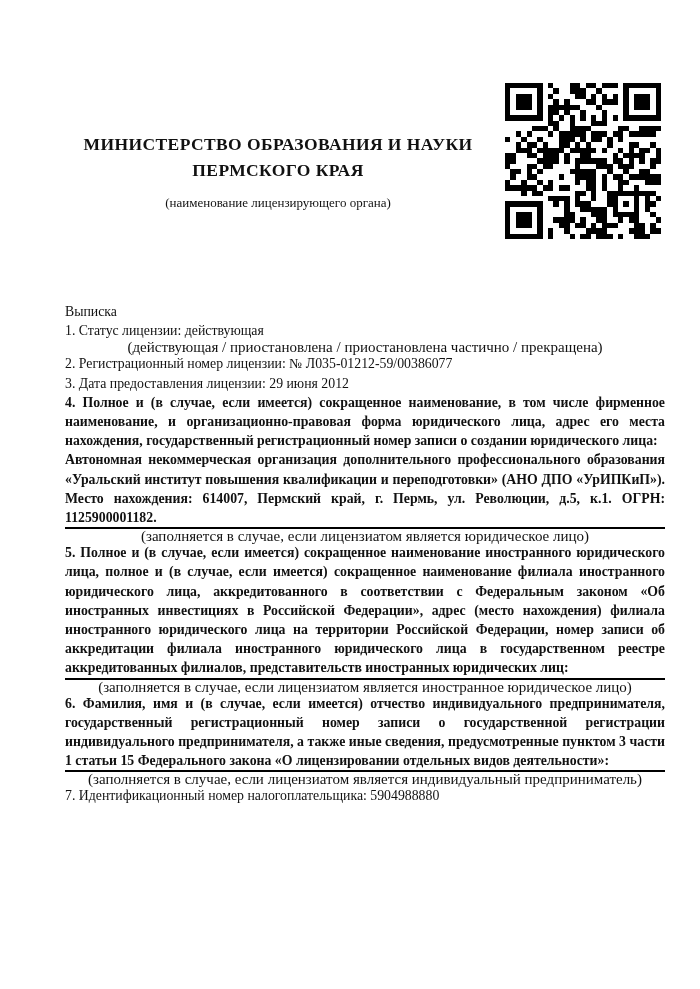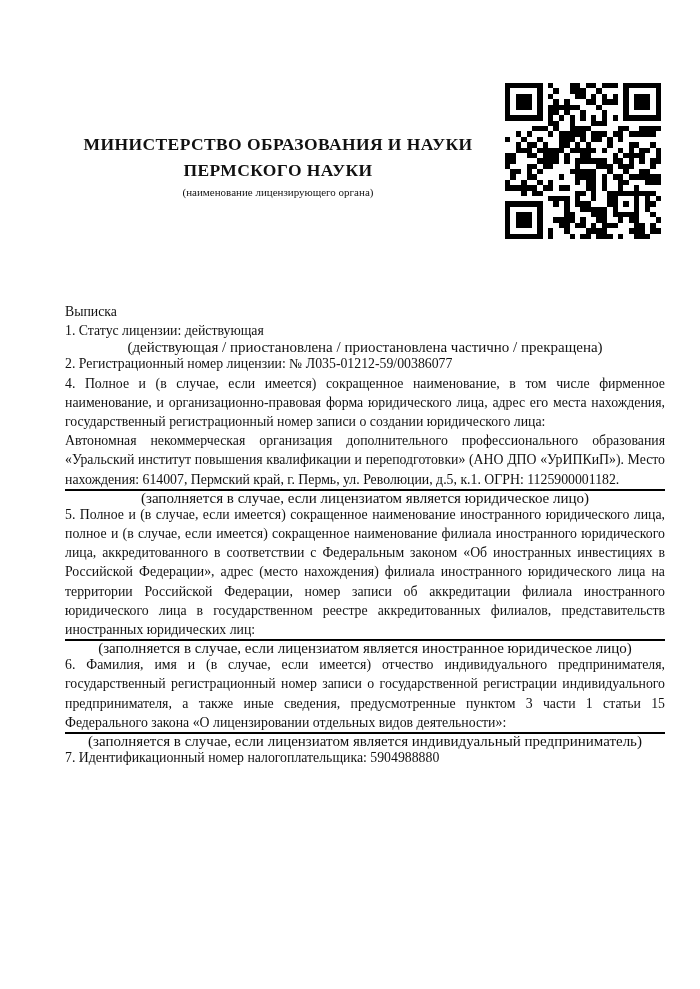--- a/index.html
+++ b/index.html
@@ -2,26 +2,26 @@
 <html><head>
 <meta charset="utf-8">
 <style>
   html,body{margin:0;padding:0;background:#fff;}
   .page{
     position:relative;width:700px;height:883px;background:#ffffff;
     font-family:"Liberation Serif", serif;color:#111111;overflow:hidden;
   }
   .issuer{position:absolute;left:58px;top:131px;width:440px;text-align:center;}
   .issuer-name{font-weight:bold;font-size:17.5px;line-height:26px;letter-spacing:.4px;white-space:nowrap;}
-  .issuer-caption{font-size:11px;line-height:13px;margin-top:3px;}
+  .issuer-caption{font-size:13px;line-height:13px;margin-top:13px;}
   .qr{position:absolute;left:505px;top:83px;width:156px;height:156px;}
   .content{position:absolute;left:65px;top:302px;width:600px;font-size:13.8px;line-height:19.2px;}
   .doc-heading{text-align:left;}
   .content p,.content div{margin:0;}
-  .just{text-align:justify;}
+  .just{text-align:justify;font-weight:bold;}
   .caption{font-size:15px;line-height:14px;text-align:center;}
   .rule{height:0;border-top:2px solid #000;}
   .gap-lg{margin-top:27px;}
   .gap-item{margin-top:16px;}
   .gap-item2{margin-top:17px;}
   .gap-sm{margin-top:11px;}
   .gap-p5{margin-top:12px;}
   .gap-p6{margin-top:14px;}
   .gap-p7{margin-top:17px;}
   .gap-cap{margin-top:2px;}
@@ -30,21 +30,21 @@
   .gap-cap1{margin-top:1px;}
   .page-number{position:absolute;left:0;top:924px;width:700px;text-align:center;font-size:13.8px;}
 </style>
 </head>
 <body>
 
 <div class="page">
 
   <div class="issuer">
     <div class="issuer-name">МИНИСТЕРСТВО ОБРАЗОВАНИЯ И НАУКИ</div>
-    <div class="issuer-name">ПЕРМСКОГО НАУКИ</div>
+    <div class="issuer-name">ПЕРМСКОГО КРАЯ</div>
     <div class="issuer-caption">(наименование лицензирующего органа)</div>
   </div>
 
   <svg id="qr" class="qr" viewBox="0 0 29 29" shape-rendering="crispEdges">
       <rect width="29" height="29" fill="#fff"></rect>
       <g fill="#000">
         <rect x="0" y="0" width="1" height="1"></rect>
         <rect x="1" y="0" width="1" height="1"></rect>
         <rect x="2" y="0" width="1" height="1"></rect>
         <rect x="3" y="0" width="1" height="1"></rect>
@@ -482,20 +482,21 @@
 
     <div class="doc-heading">
       <div>Выписка</div>
     </div>
 
     <p class="gap-lg">1. Статус лицензии: действующая</p>
     <div class="caption gap-cap1">(действующая / приостановлена / приостановлена частично / прекращена)</div>
 
     <p class="gap-item2">2. Регистрационный номер лицензии: № Л035-01212-59/00386077</p>
 
+    <p class="gap-item">3. Дата предоставления лицензии: 29 июня 2012</p>
 
     <div class="gap-sm">
       <div class="just">4. Полное и (в случае, если имеется) сокращенное наименование, в том числе фирменное наименование, и организационно-правовая форма юридического лица, адрес его места нахождения, государственный регистрационный номер записи о создании юридического лица:</div>
       <div class="just">Автономная некоммерческая организация дополнительного профессионального образования «Уральский институт повышения квалификации и переподготовки» (АНО ДПО «УрИПКиП»). Место нахождения: 614007, Пермский край, г. Пермь, ул. Революции, д.5, к.1. ОГРН: 1125900001182.</div>
     </div>
     <div class="rule gap-rule"></div>
     <div class="caption gap-cap">(заполняется в случае, если лицензиатом является юридическое лицо)</div>
 
     <div class="just gap-p5">5. Полное и (в случае, если имеется) сокращенное наименование иностранного юридического лица, полное и (в случае, если имеется) сокращенное наименование филиала иностранного юридического лица, аккредитованного в соответствии с Федеральным законом «Об иностранных инвестициях в Российской Федерации», адрес (место нахождения) филиала иностранного юридического лица на территории Российской Федерации, номер записи об аккредитации филиала иностранного юридического лица в государственном реестре аккредитованных филиалов, представительств иностранных юридических лиц:</div>
     <div class="rule gap-rule"></div>

